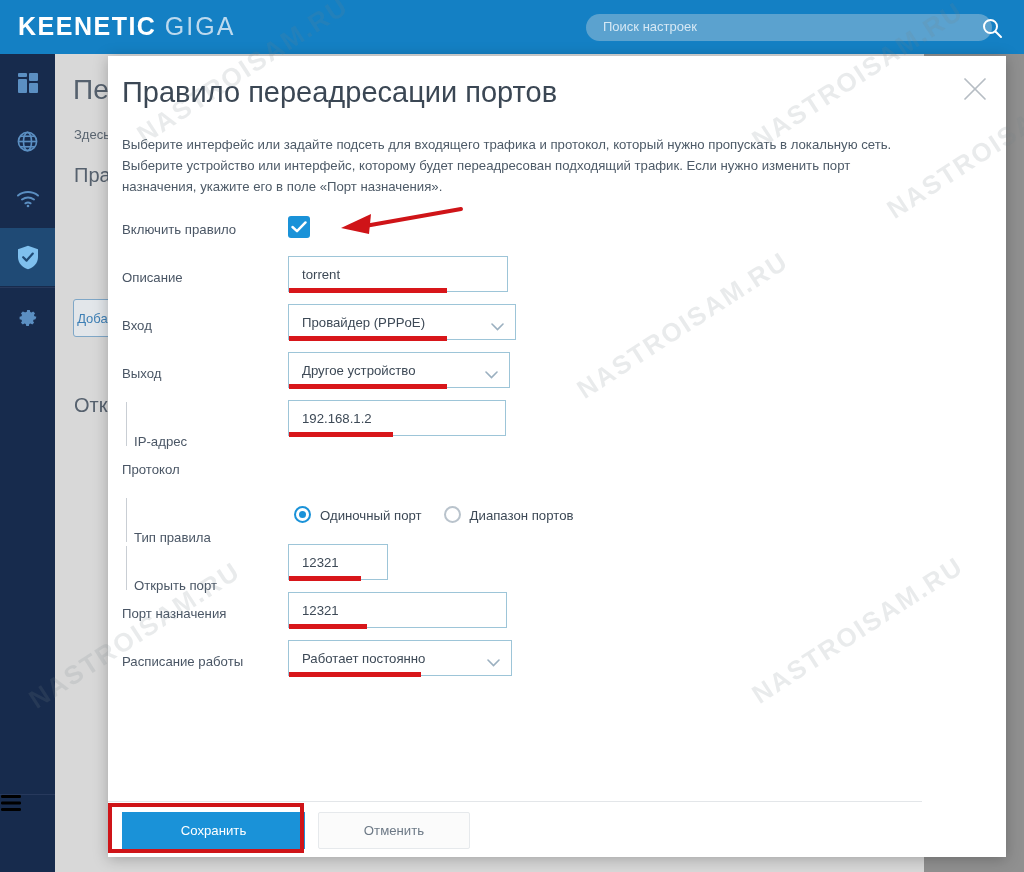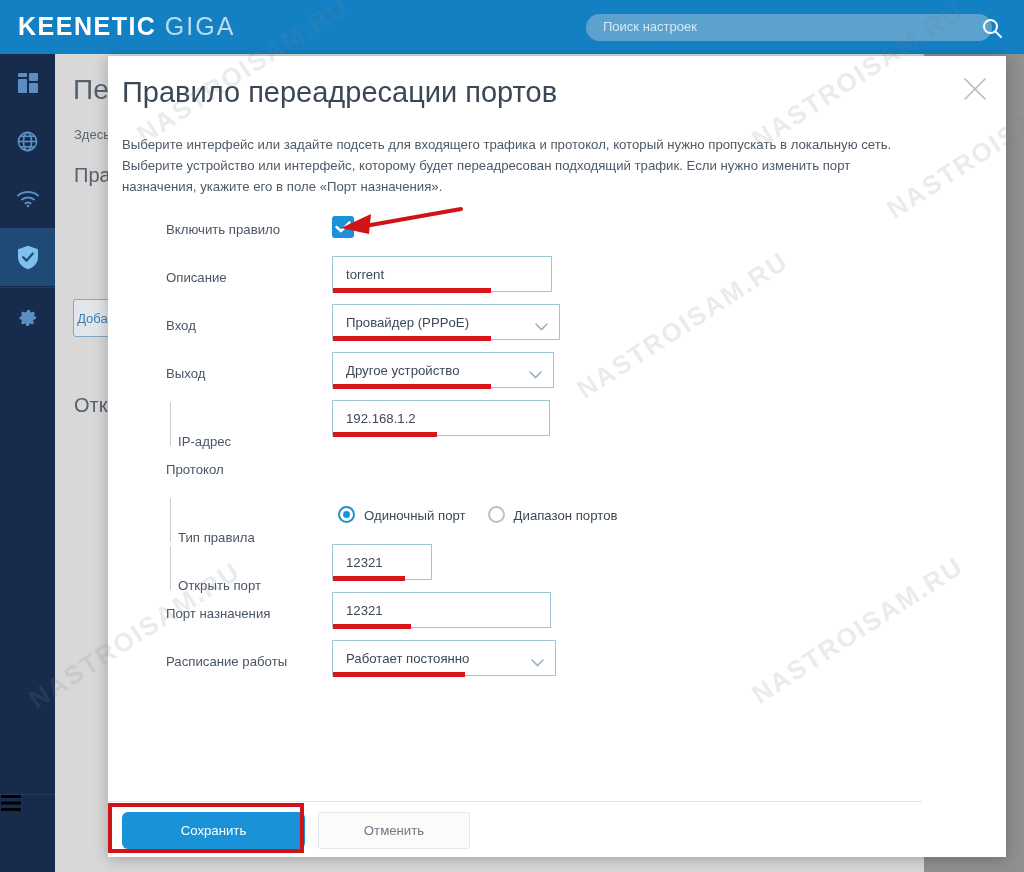--- a/index.html
+++ b/index.html
@@ -184,21 +184,20 @@
     font-size: 13.2px;
     line-height: 21px;
     color: #4d5a67;
   }
 
   
   .form {
     position: absolute;
     left: 0; top: 152px;
     width: 814px;
-    padding-left: 44px;
   }
   .row {
     position: relative;
     height: 48px;
   }
   .lbl {
     position: absolute;
     left: 14px;
     top: 14px;
     font-size: 13.2px;
@@ -317,21 +316,21 @@
     position: absolute;
     left: 14px; top: 10px;
     width: 183px; height: 37px;
     background: #1a92d8;
     color: #ffffff;
     font-size: 13.2px;
     display: flex;
     align-items: center;
     justify-content: center;
     cursor: pointer;
-    border-radius: 6px;
+    border-radius: 0;
   }
   .btn-cancel {
     position: absolute;
     left: 210px; top: 10px;
     width: 152px; height: 37px;
     background: #fbfbfb;
     border: 1px solid #e6e9ec;
     color: #6d7986;
     font-size: 13.2px;
     display: flex;

